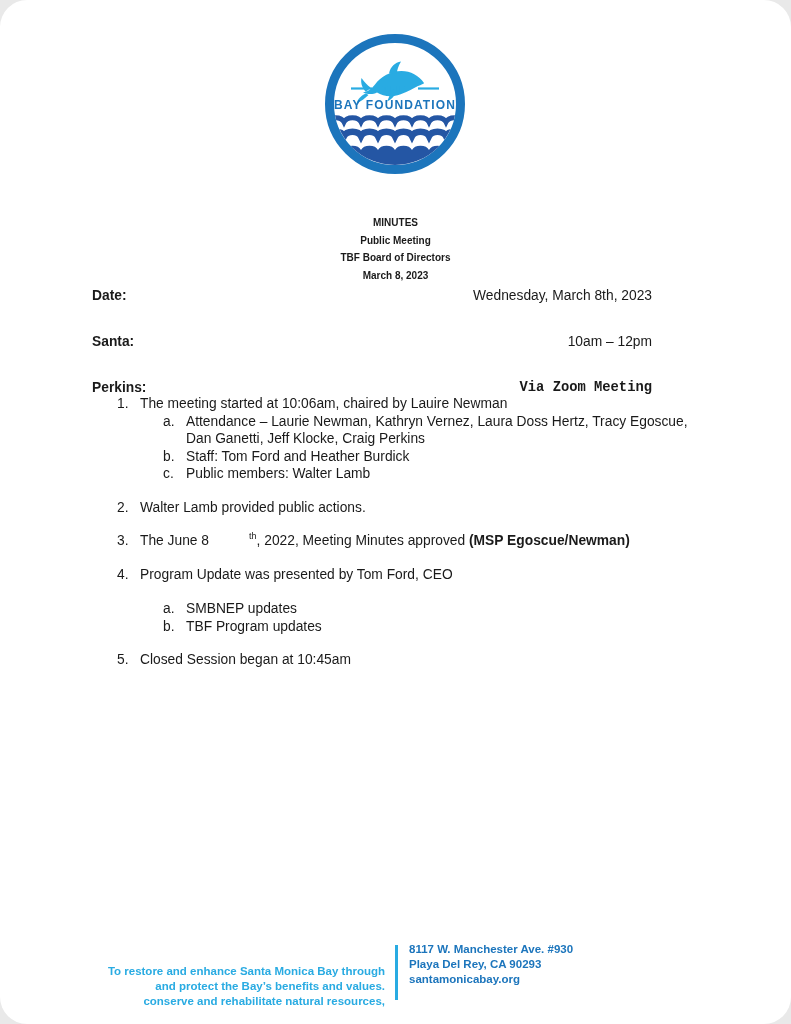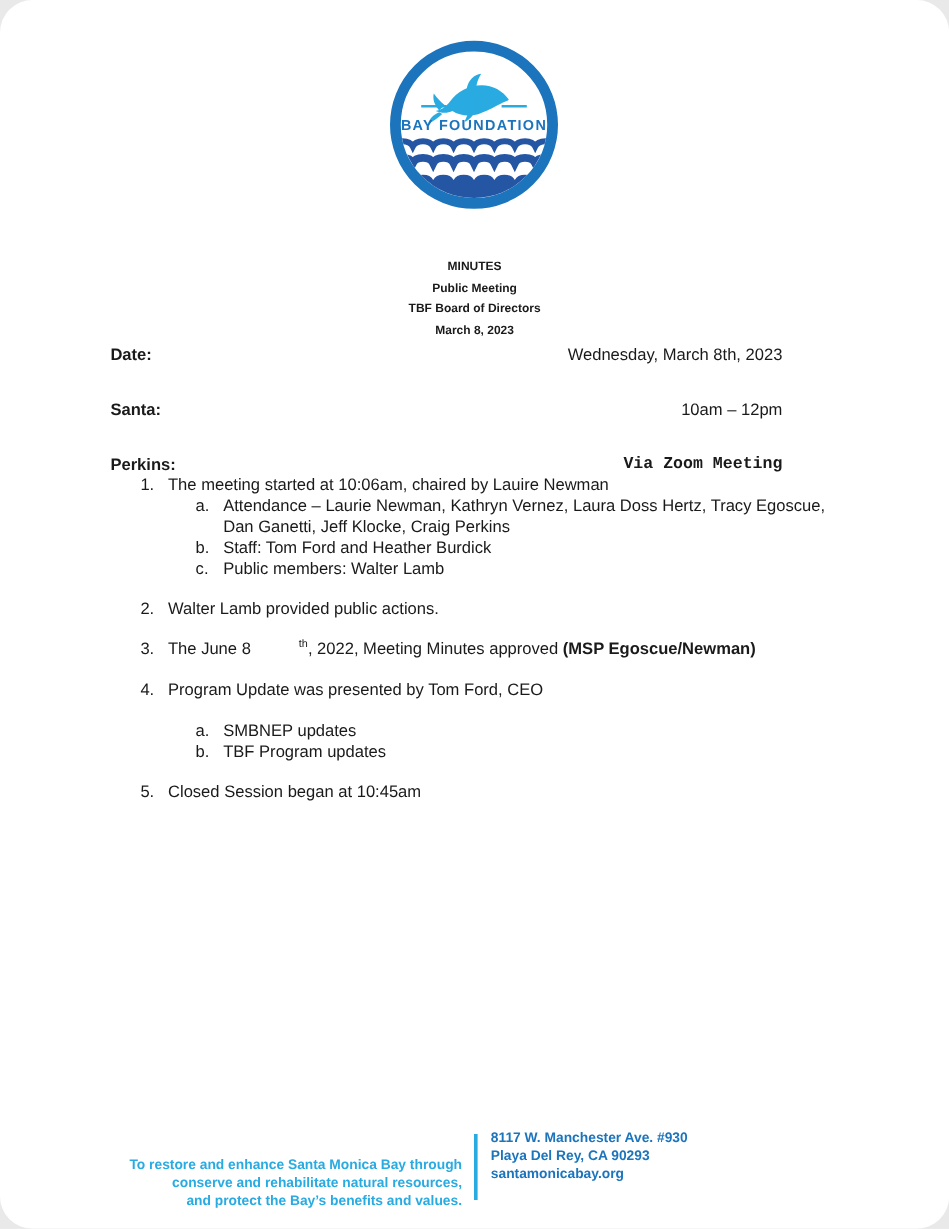--- a/index.html
+++ b/index.html
@@ -164,22 +164,22 @@
 
     <div class="li gap-top">
       <span class="num">5.</span>
       <span class="txt">Closed Session began at 10:45am</span>
     </div>
 
   </div>
 
   <div class="footer-mission" style="color:#29ABE2;">
     <div>To restore and enhance Santa Monica Bay through</div>
+    <div>and protect the Bay’s benefits and values.</div>
     <div>conserve and rehabilitate natural resources,</div>
-    <div>and protect the Bay’s benefits and values.</div>
   </div>
 
   <div class="footer-divider" style="background:#29ABE2;"></div>
 
   <div class="footer-address" style="color:#1C75BC;">
     <div>8117 W. Manchester Ave. #930</div>
     <div>Playa Del Rey, CA 90293</div>
     <div>santamonicabay.org</div>
   </div>
 

